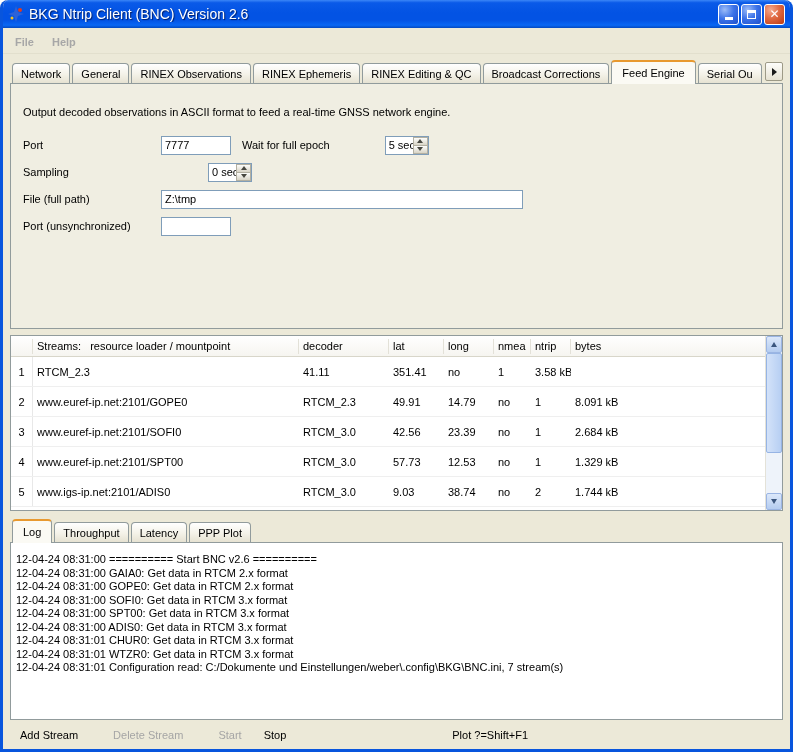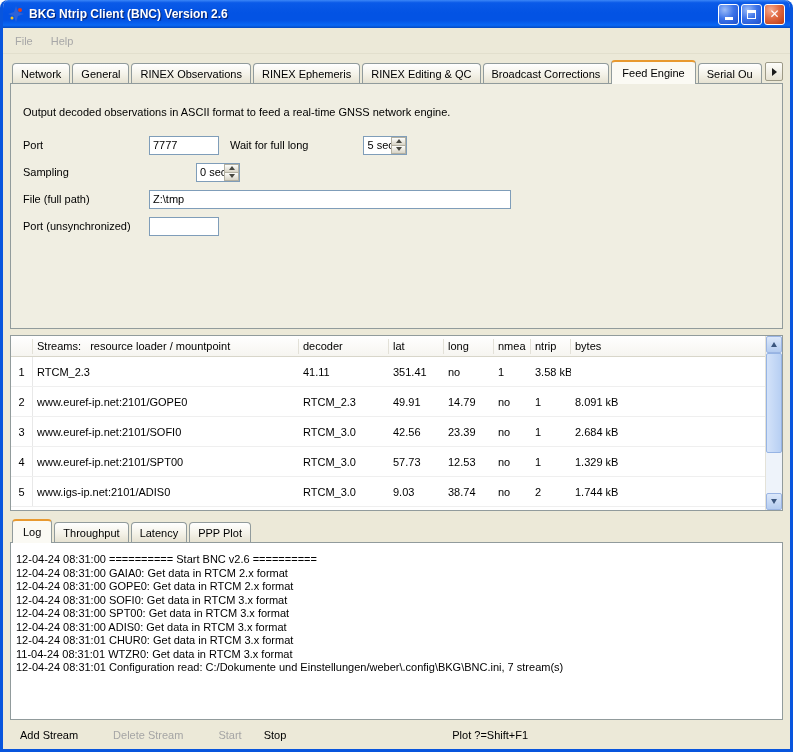--- a/index.html
+++ b/index.html
@@ -12,35 +12,35 @@
     border-radius:8px 8px 0 0; background:#ece9d8; overflow:hidden;
   }
 
   
   .titlebar{
     height:28px; flex:none; display:flex; align-items:center; padding:0 5px;
     background:linear-gradient(180deg,#3b86f7 0%,#0a5ae8 10%,#0353e4 45%,#0353e4 72%,#0967f4 90%,#0349c0 100%);
     border-radius:5px 5px 0 0;
   }
   .app-icon{ width:16px; height:16px; margin-right:5px; flex:none; }
-  .title-text{ color:#fff; font-weight:bold; font-size:12px; flex:1; white-space:nowrap; overflow:hidden;
+  .title-text{ color:#fff; font-weight:normal; font-size:14px; flex:1; white-space:nowrap; overflow:hidden;
     text-shadow:1px 1px 1px rgba(0,20,80,.85); }
   .win-btns{ display:flex; gap:2px; }
   .win-btn{ width:21px; height:21px; border:1px solid #fff; border-radius:3px;
     display:flex; align-items:center; justify-content:center; }
   .win-btn.min,.win-btn.max{ background:radial-gradient(circle at 30% 25%,#9cbcf8 0%,#3b72e8 48%,#1e50cc 100%); }
   .win-btn.close{ background:radial-gradient(circle at 30% 25%,#f5a98e 0%,#e06a43 45%,#bc3a10 100%); }
   .win-btn.min{ align-items:flex-end; padding-bottom:4px; }
   .glyph-min{ width:8px; height:3px; background:#fff; }
   .glyph-max{ width:9px; height:9px; border:1px solid #fff; border-top:3px solid #fff; }
   .glyph-close{ color:#fff; font-size:12px; font-weight:bold; line-height:1; }
 
   
-  .menubar{ height:26px; flex:none; display:flex; align-items:center; padding:4px 3px;
-    border-bottom:1px solid #e2dfcd; }
+  .menubar{ height:26px; flex:none; display:flex; align-items:flex-start; padding:4px 3px;
+    border-bottom:1px solid #e2dfcd;font-weight:bold; }
   .menu-item{ padding:4px 9px; color:#a7a7a7; }
 
   
   .main{ flex:1; min-height:0; padding:4px 7px 0; display:flex; flex-direction:column; }
 
   
   .tabbar{ display:flex; align-items:flex-end; height:25px; flex:none; position:relative; z-index:2; padding-left:2px; }
   .tabbar.lower{ margin-top:6px; }
   .tab{ height:20px; display:flex; align-items:center; padding:0 8px; white-space:nowrap;
     background:linear-gradient(180deg,#ffffff 0%,#f4f2e8 55%,#e6e2d2 100%);
@@ -52,21 +52,21 @@
     background:linear-gradient(180deg,#fdfdfa,#e6e2d2); border:1px solid #9d9a87; border-radius:2px;
     display:flex; align-items:center; justify-content:center; }
   .arrow-right-glyph{ width:0; height:0; border-top:4px solid transparent; border-bottom:4px solid transparent;
     border-left:5px solid #1a1a1a; }
 
   
   .tab-panel{ flex:none; height:246px; border:1px solid #919b9c; background:#f0eee2;
     position:relative; z-index:1; padding:22px 10px 0 12px; }
   .panel-desc{ margin-bottom:17px; }
   .form-row{ display:flex; align-items:center; height:20px; margin-bottom:7px; }
-  .form-label{ width:126px; flex:none; }
+  .form-label{ width:138px; flex:none; }
   .text-input{ height:19px; border:1px solid #7f9db9; background:#fff; font:inherit; padding:0 3px; }
   .w70{ width:70px; } .w362{ width:362px; }
   .wait-label{ width:auto; margin-left:11px; margin-right:8px; }
   .spinbox{ display:flex; height:19px; border:1px solid #7f9db9; background:#fff; width:44px;margin-left:47px; }
   .spin-value{ flex:1; display:flex; align-items:center; padding-left:3px; white-space:nowrap; overflow:hidden; }
   .spin-btns{ width:15px; flex:none; display:flex; flex-direction:column; }
   .spin-btn{ flex:1; display:flex; align-items:center; justify-content:center;
     background:linear-gradient(180deg,#fdfdfb,#d8d4c6); border:1px solid #b3b0a2; }
   .spin-btn.up{ border-bottom-width:0; }
   .tri-up{ width:0; height:0; border-left:3px solid transparent; border-right:3px solid transparent; border-bottom:4px solid #474740; }
@@ -152,21 +152,21 @@
         <span class="arrow-right-glyph"></span>
       </div>
     </div>
 
     <div class="tab-panel">
       <div class="panel-desc">Output decoded observations in ASCII format to feed a real-time GNSS network engine.</div>
 
       <div class="form-row">
         <span class="form-label">Port</span>
         <input class="text-input w70" value="7777" style="">
-        <span class="form-label wait-label">Wait for full long</span>
+        <span class="form-label wait-label">Wait for full epoch</span>
         <div class="spinbox">
           <span class="spin-value">5 sec</span>
           <span class="spin-btns">
             <span class="spin-btn up">
                 <span class="tri-up"></span>
               </span>
             <span class="spin-btn">
                 <span class="tri-down"></span>
               </span>
           </span>
@@ -282,21 +282,21 @@
     </div>
 
     <div class="log-panel">
       <div class="log-line">12-04-24 08:31:00 ========== Start BNC v2.6 ==========</div>
       <div class="log-line">12-04-24 08:31:00 GAIA0: Get data in RTCM 2.x format</div>
       <div class="log-line">12-04-24 08:31:00 GOPE0: Get data in RTCM 2.x format</div>
       <div class="log-line">12-04-24 08:31:00 SOFI0: Get data in RTCM 3.x format</div>
       <div class="log-line">12-04-24 08:31:00 SPT00: Get data in RTCM 3.x format</div>
       <div class="log-line">12-04-24 08:31:00 ADIS0: Get data in RTCM 3.x format</div>
       <div class="log-line">12-04-24 08:31:01 CHUR0: Get data in RTCM 3.x format</div>
-      <div class="log-line">11-04-24 08:31:01 WTZR0: Get data in RTCM 3.x format</div>
+      <div class="log-line">12-04-24 08:31:01 WTZR0: Get data in RTCM 3.x format</div>
       <div class="log-line">12-04-24 08:31:01 Configuration read: C:/Dokumente und Einstellungen/weber\.config\BKG\BNC.ini, 7 stream(s)</div>
     </div>
 
     <div class="bottom-bar">
       <span class="action">Add Stream</span>
       <span class="action disabled">Delete Stream</span>
       <span class="action disabled">Start</span>
       <span class="action">Stop</span>
       <span class="help-label">Plot ?=Shift+F1</span>
     </div>

